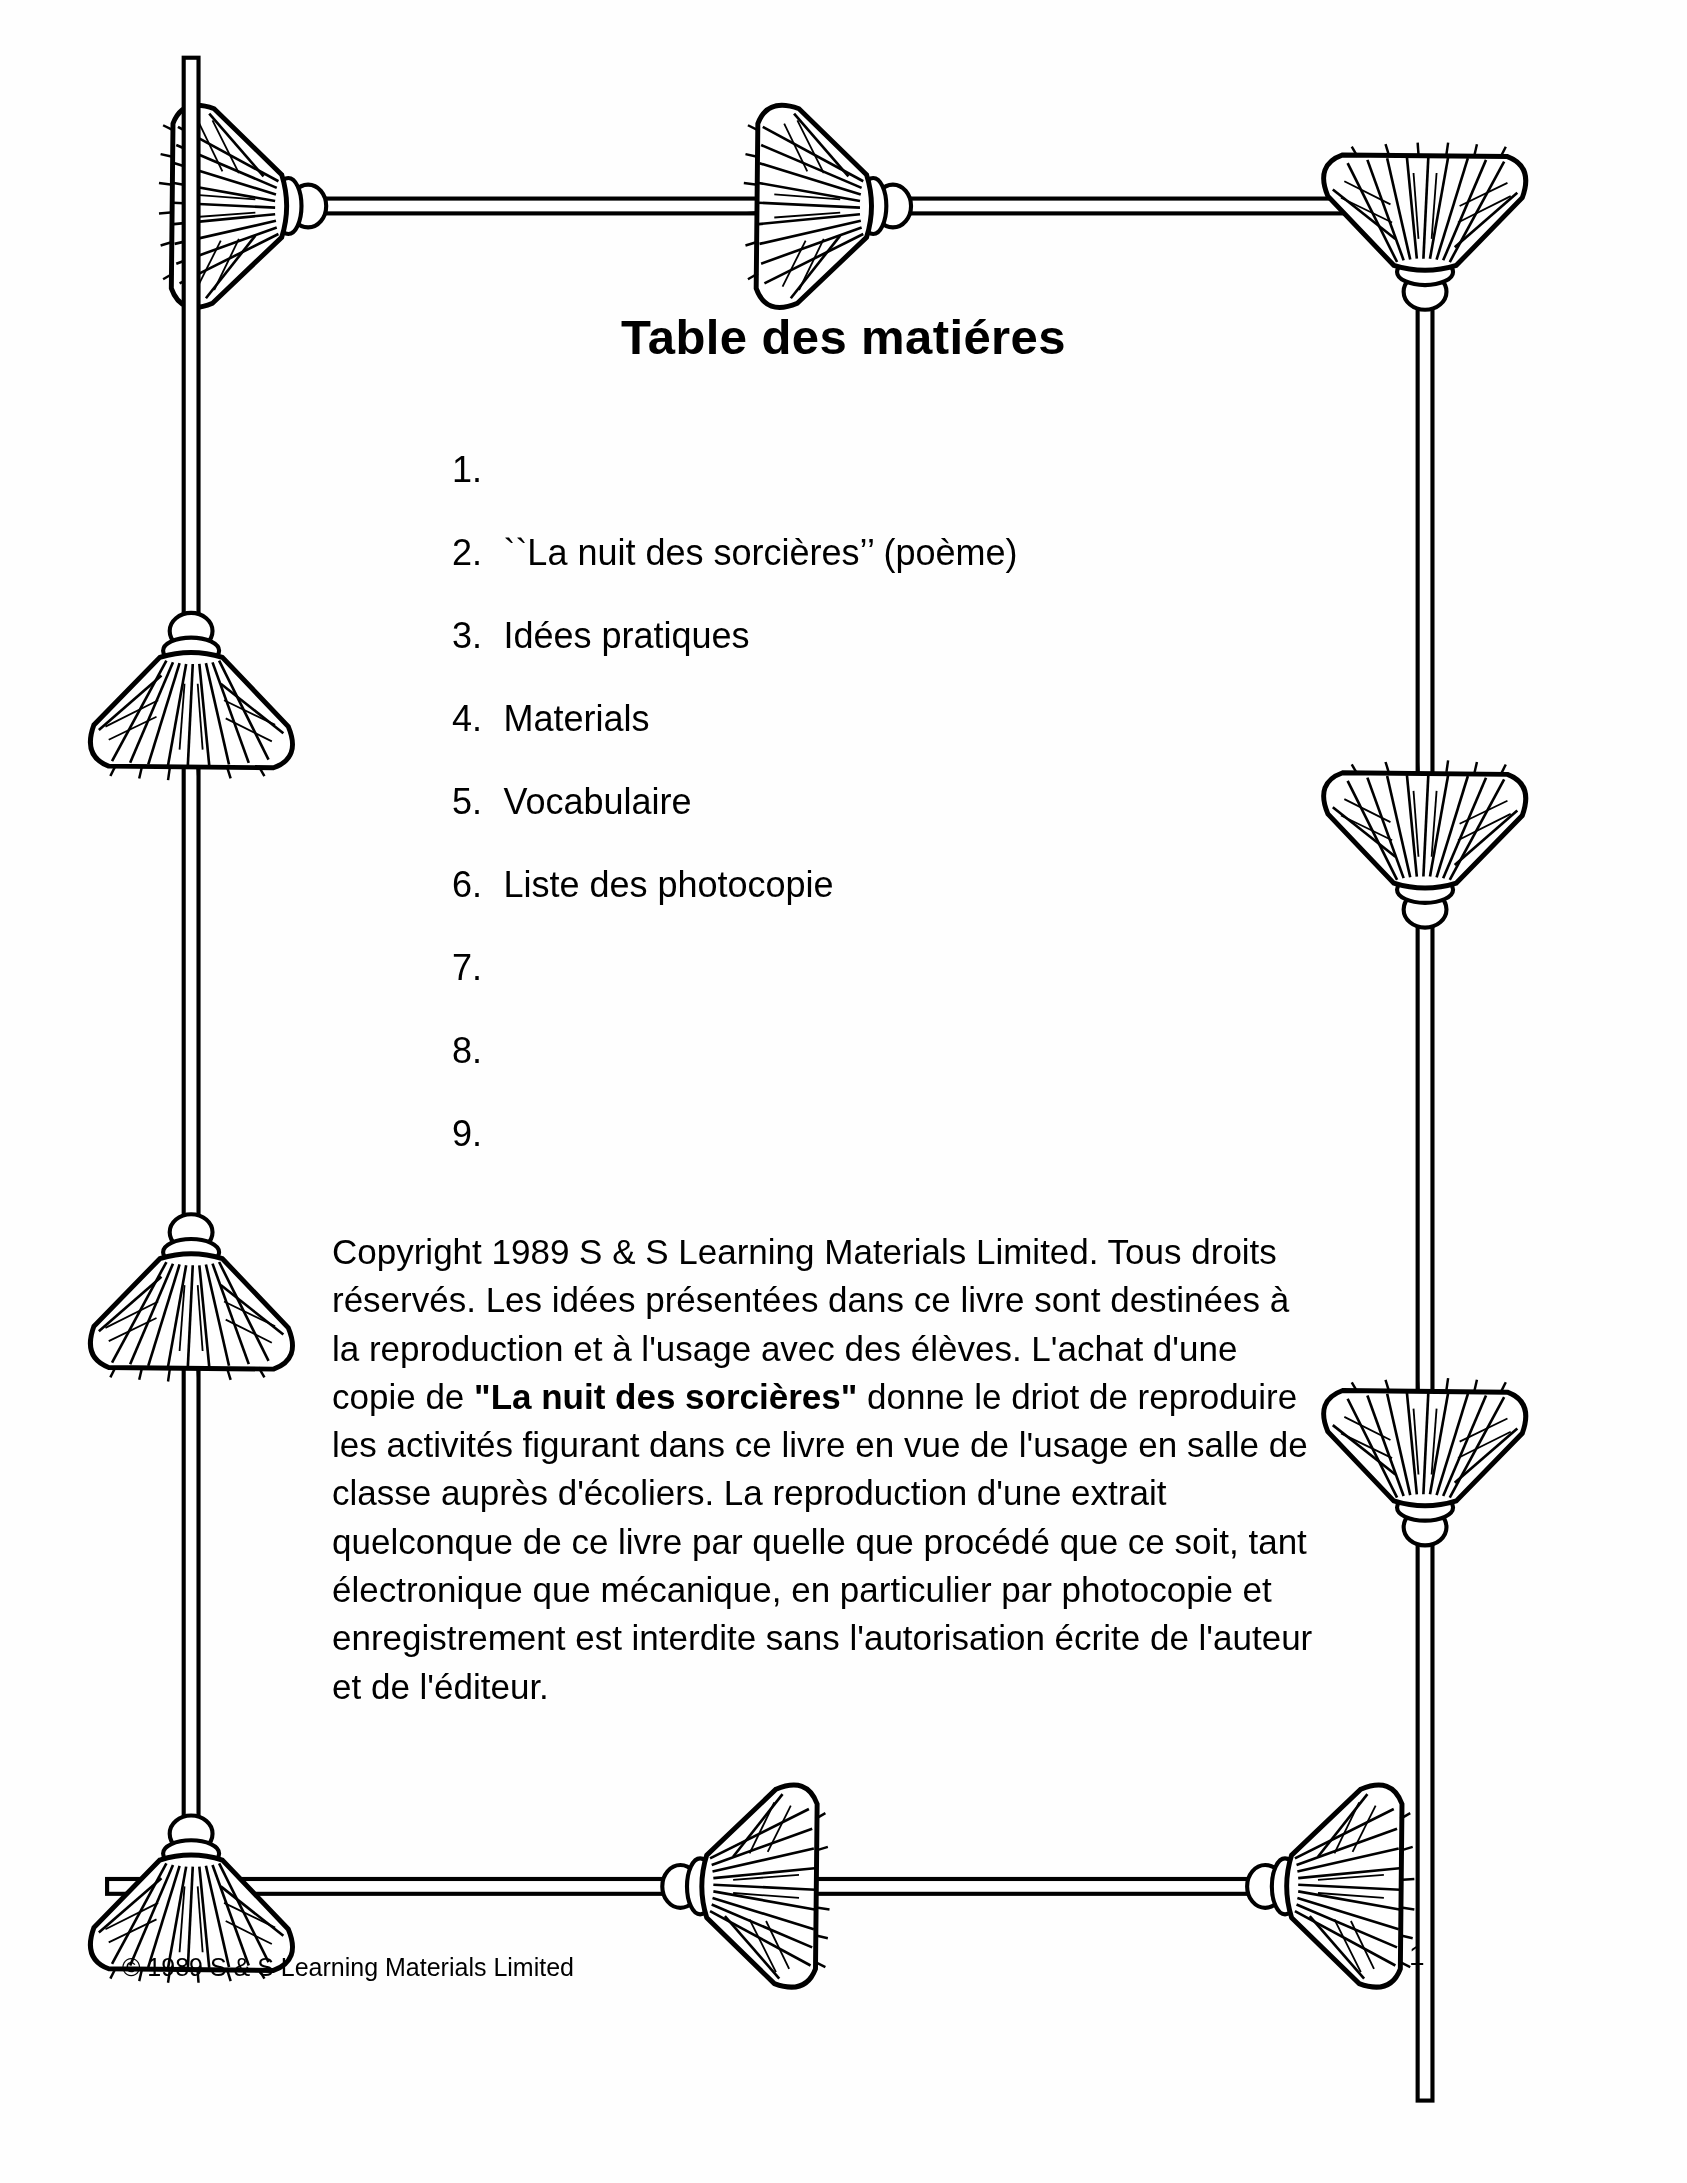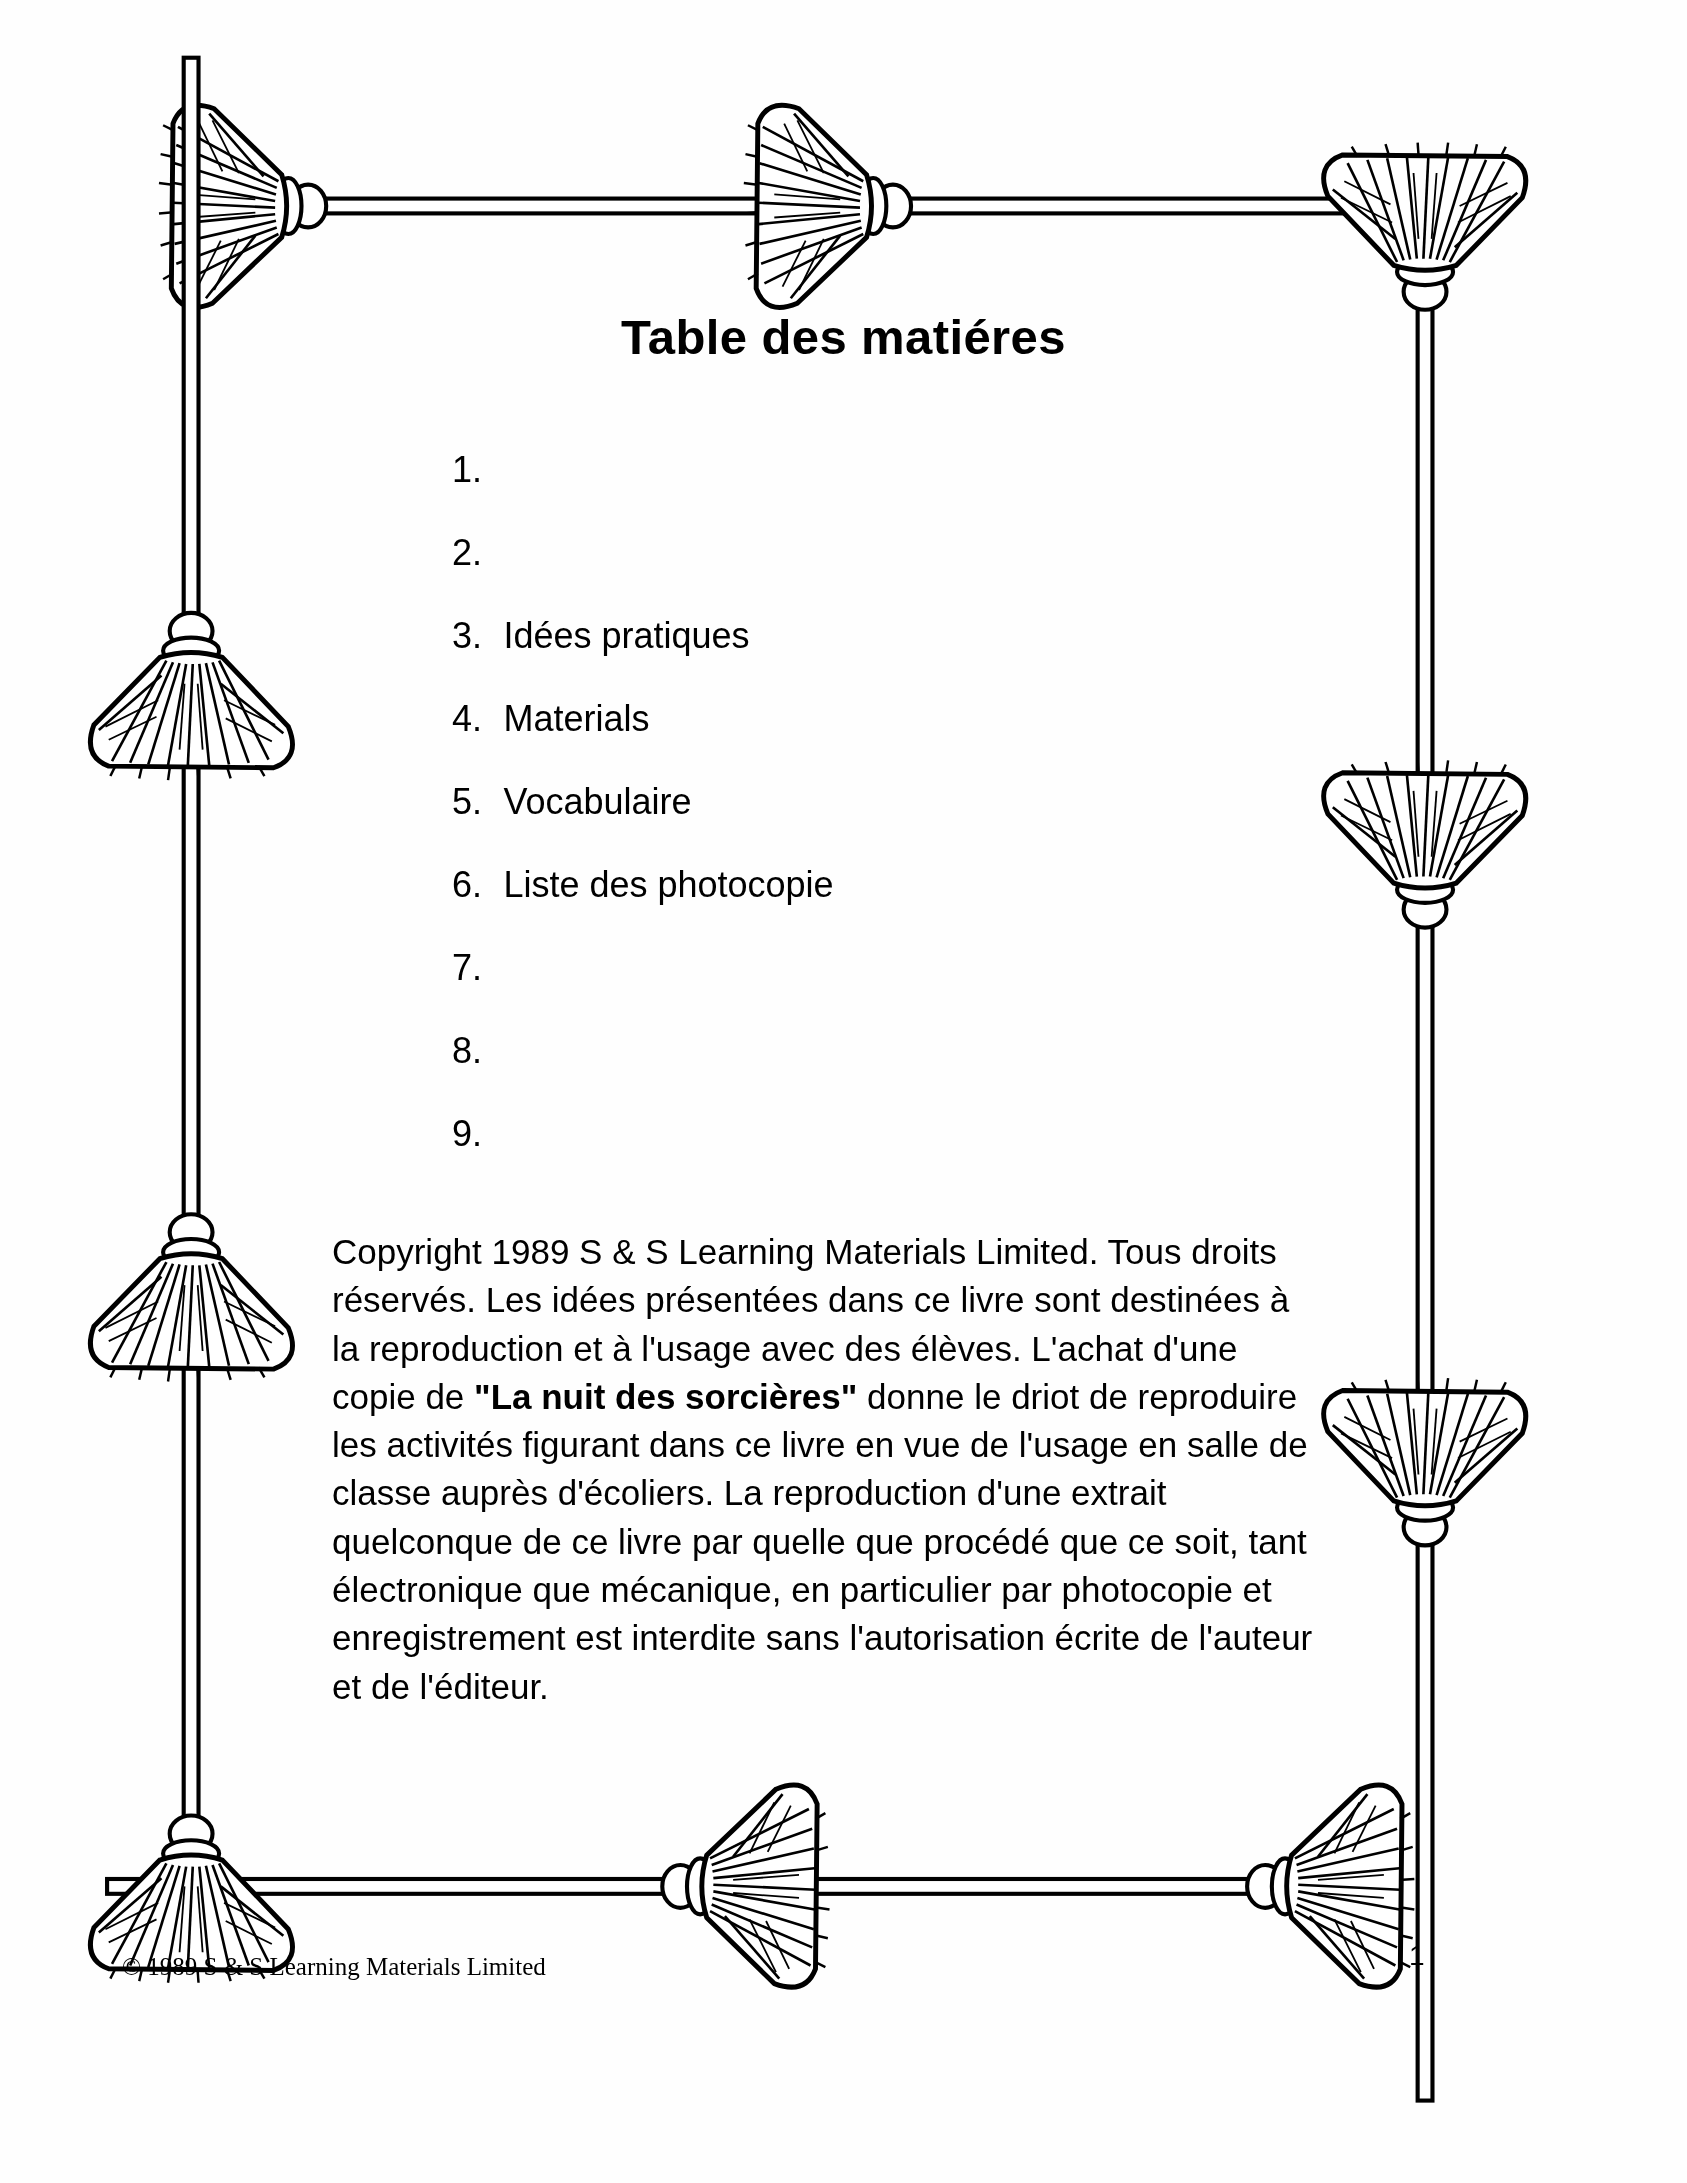--- a/index.html
+++ b/index.html
@@ -73,21 +73,20 @@
     line-height: 1.38;
     margin-left: 27px;
   }
   .copyright-block b { font-weight: bold; }
 
   .footer-left {
     position: absolute;
     left: 122px;
     top: 1953px;
     font-size: 25px;
-    font-family: Liberation Serif, serif;
   }
   .footer-right {
     position: absolute;
     left: 1409px;
     top: 1940px;
     font-size: 28px;
   }
 </style>
 </head>
 <body>
@@ -155,20 +154,21 @@
   </svg>
 
   <div class="title">Table des matiéres</div>
 
   <div class="toc">
     <div class="toc-item">
       <span class="toc-num">1.</span>
     </div>
     <div class="toc-item">
       <span class="toc-num">2.</span>
+      <span>``La nuit des sorcières’’ (poème)</span>
     </div>
     <div class="toc-item">
       <span class="toc-num">3.</span>
       <span>Idées pratiques</span>
     </div>
     <div class="toc-item">
       <span class="toc-num">4.</span>
       <span>Materials</span>
     </div>
     <div class="toc-item">

